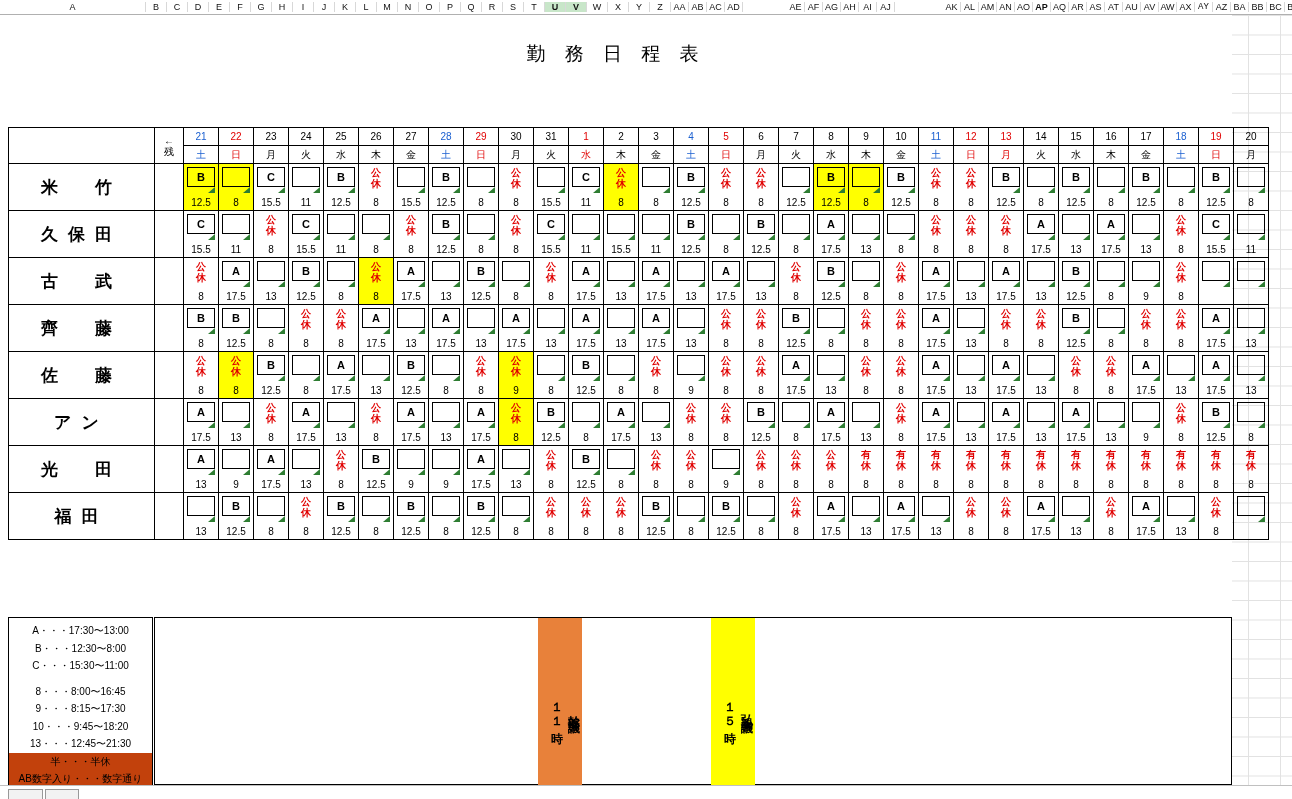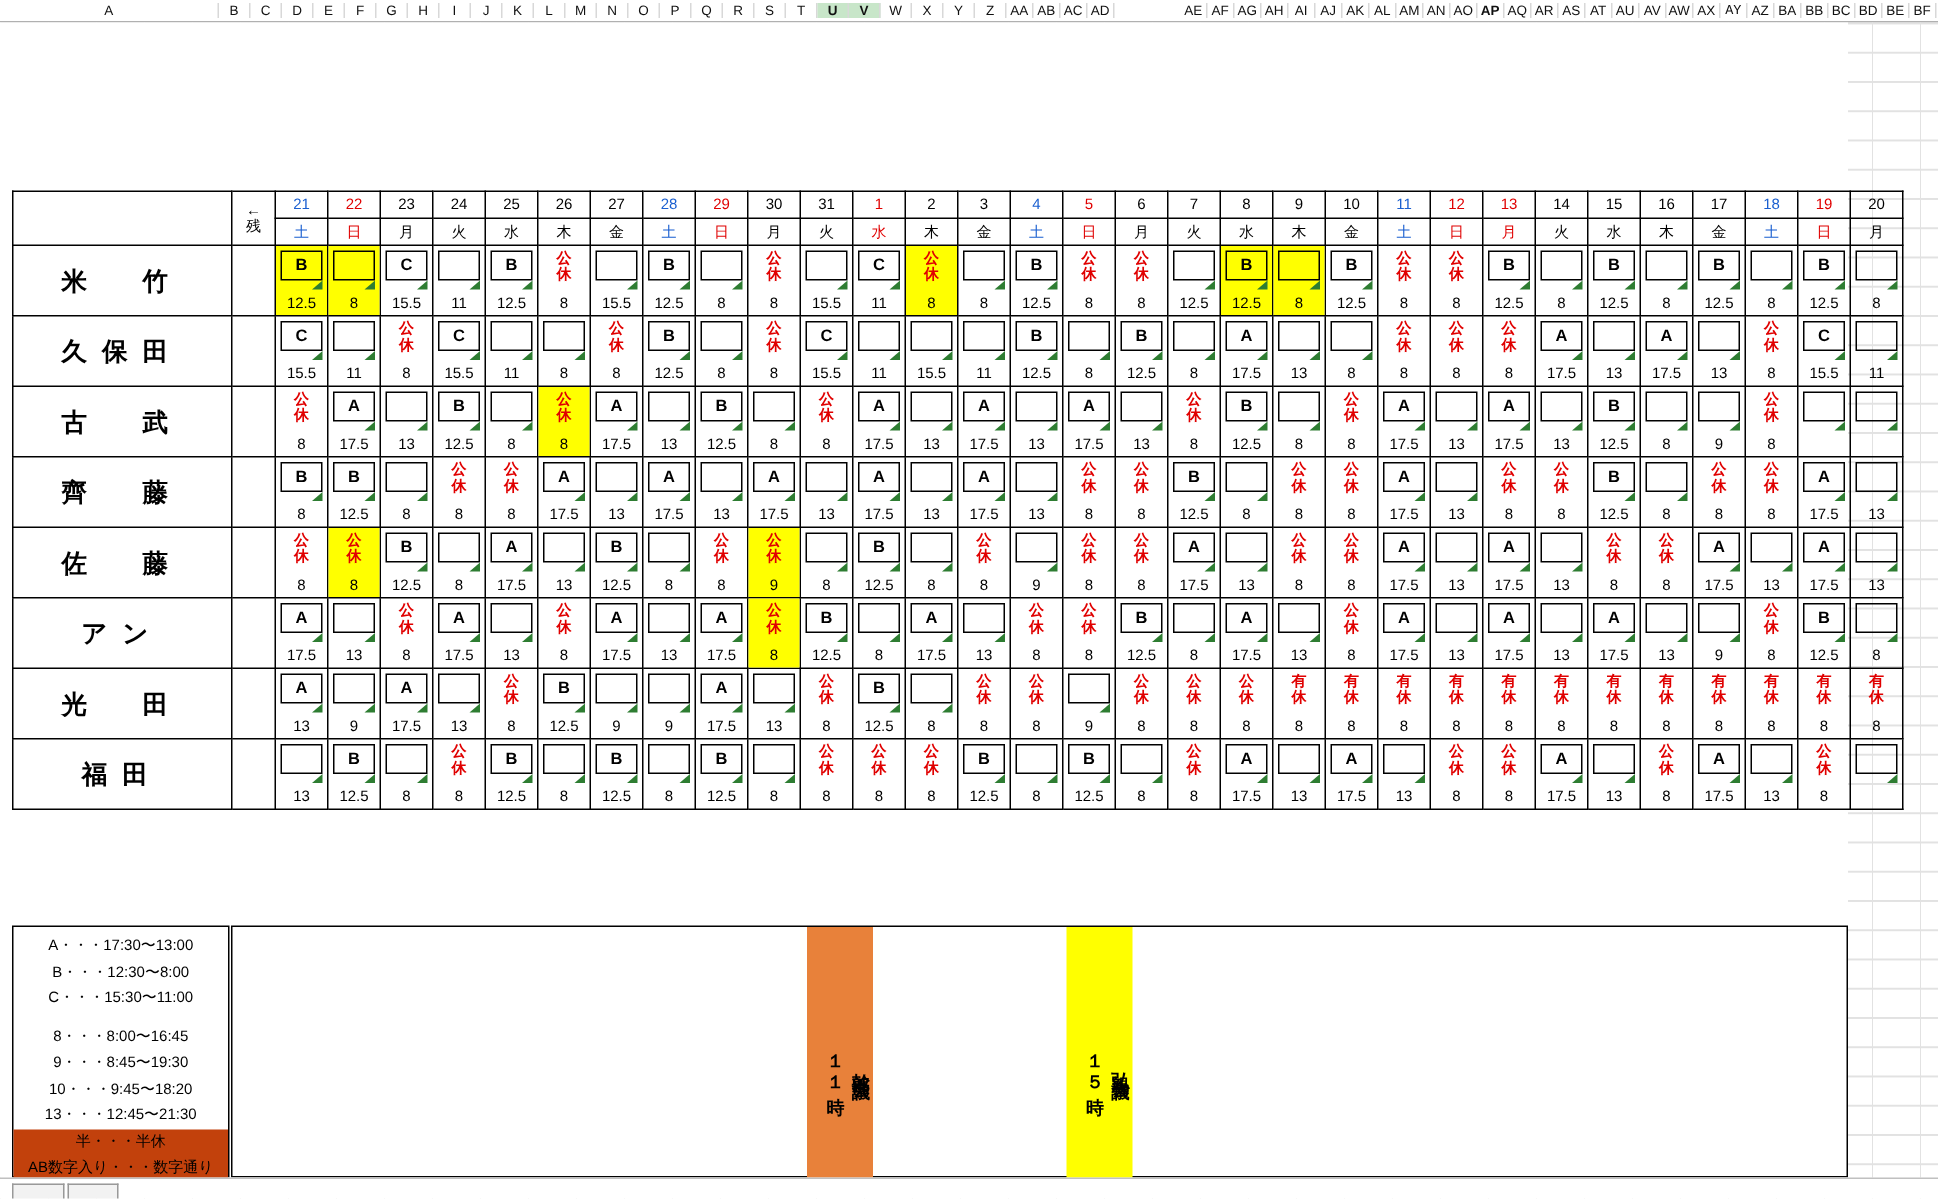--- a/index.html
+++ b/index.html
@@ -81,21 +81,21 @@
       <div class="c" style="width: 17px;">AA</div>
       <div class="c" style="width: 17px;">AB</div>
       <div class="c" style="width: 17px;">AC</div>
       <div class="c" style="width: 17px;">AD</div>
       <div class="c" style="width: 17px; margin-left: 44px;">AE</div>
       <div class="c" style="width: 17px;">AF</div>
       <div class="c" style="width: 17px;">AG</div>
       <div class="c" style="width: 17px;">AH</div>
       <div class="c" style="width: 17px;">AI</div>
       <div class="c" style="width: 17px;">AJ</div>
-      <div class="c" style="width: 17px;">AK</div>
+      <div class="c" style="width: 17px; margin-left: 48px;">AK</div>
       <div class="c" style="width: 17px;">AL</div>
       <div class="c" style="width: 17px;">AM</div>
       <div class="c" style="width: 17px;">AN</div>
       <div class="c" style="width: 17px;">AO</div>
       <div class="c" style="width: 17px; font-weight: bold;">AP</div>
       <div class="c" style="width: 17px;">AQ</div>
       <div class="c" style="width: 17px;">AR</div>
       <div class="c" style="width: 17px;">AS</div>
       <div class="c" style="width: 17px; text-align: center;">AT</div>
       <div class="c" style="width: 17px;">AU</div>
@@ -113,20 +113,21 @@
       <div class="c" style="width: 17px;">BG</div>
       <div class="c" style="width: 17px;">BH</div>
       <div class="c" style="width: 17px;">BI</div>
     </div>
 </div>
 
 <div class="sheet">
   <div class="gridbg"></div>
   <div class="panel"></div>
 
+  <div class="title">勤 務 日 程 表</div>
 
   <table class="main">
     <tbody id="tbody">
         <tr class="hdrrow">
           <td class="namecell" rowspan="2"></td>
           <td class="arrow" rowspan="2">
             <div>←</div>
             <div>残</div>
           </td>
           <td class="daycell sat">21</td>
@@ -2232,21 +2233,21 @@
         </tr>
       </tbody>
   </table>
 
   <div class="legend" id="legend">
       <div>A・・・17:30〜13:00</div>
       <div>B・・・12:30〜8:00</div>
       <div>C・・・15:30〜11:00</div>
       <div class="gap"></div>
       <div>8・・・8:00〜16:45</div>
-      <div>9・・・8:45〜19:30</div>
+      <div>9・・・8:15〜17:30</div>
       <div>10・・・9:45〜18:20</div>
       <div>13・・・12:45〜21:30</div>
       <div class="pink">半・・・半休</div>
       <div class="pink">AB数字入り・・・数字通り</div>
     </div>
   <div class="bottombox"></div>
 
   <div class="vevent a">
     <span>幹部会議</span>
     <span>１１時</span>

